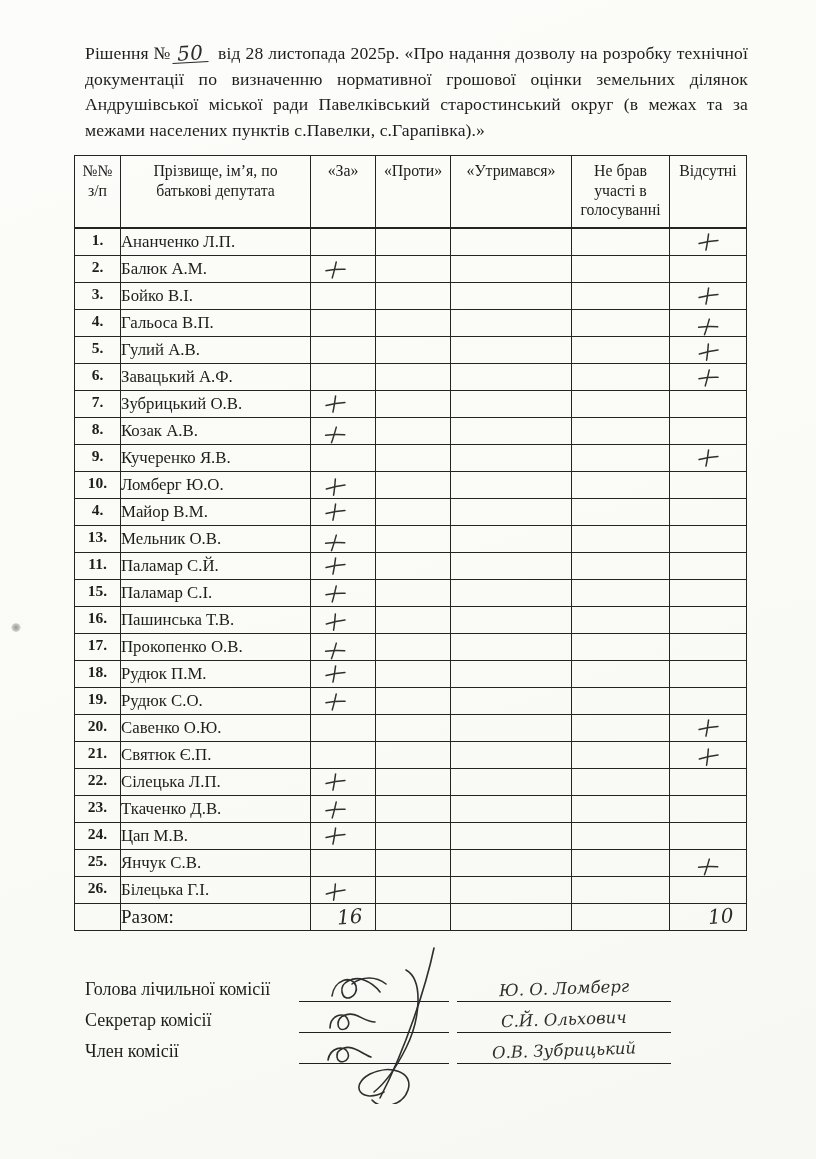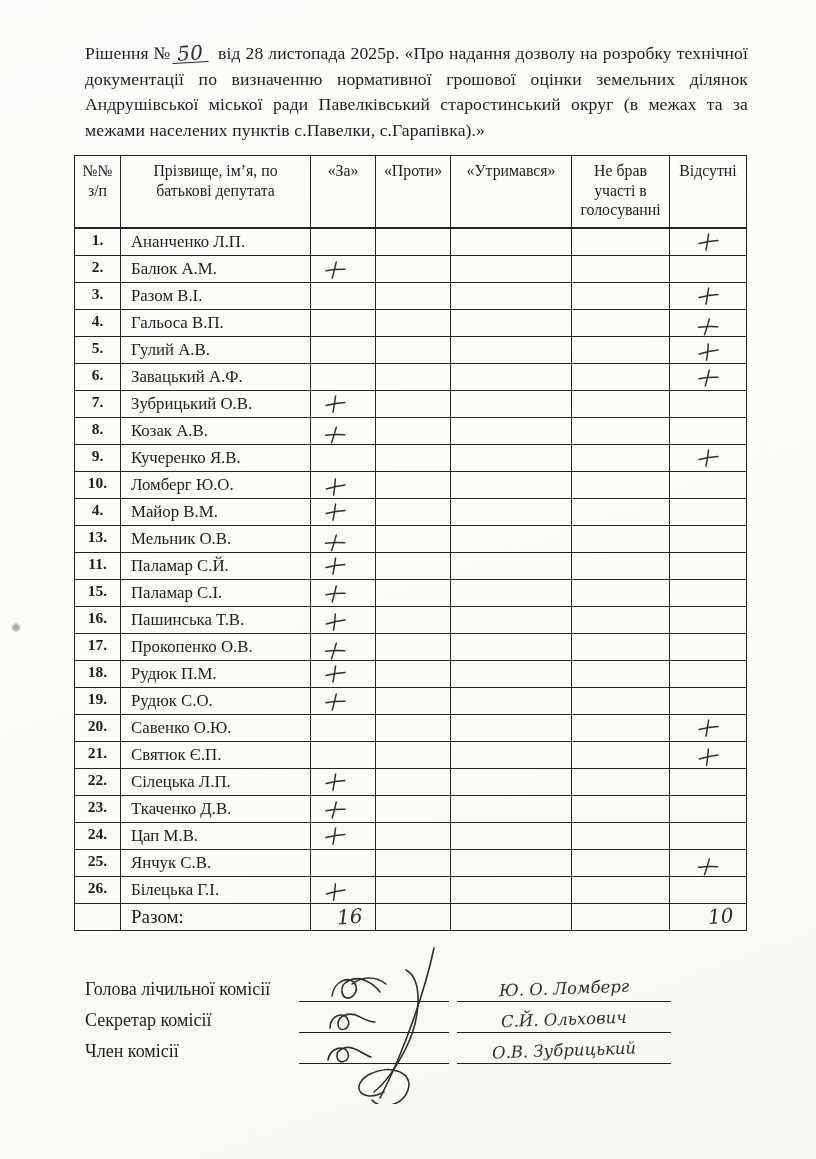--- a/index.html
+++ b/index.html
@@ -66,21 +66,20 @@
   .vote-table tbody tr { height: 27px; }
   td.num {
     font-weight: bold;
     font-size: 15.5px;
     text-align: center;
     vertical-align: top;
     padding-top: 2px;
   }
   td.name {
     font-size: 16.8px;
-    padding-left: 10px;
     vertical-align: middle;
     margin-left: 12px;
   }
   td.vote-cell { text-align: center; vertical-align: middle; }
   td.vote-cell.za { text-align: left; padding-left: 12px; }
   .mark { display: inline-block; vertical-align: middle; }
   tr:nth-child(odd)  .mark { transform: rotate(-3deg); }
   tr:nth-child(even) .mark { transform: rotate(2deg) translateY(1px); }
   tr:nth-child(4n)   .mark { transform: rotate(5deg) translateY(4px); }
   tr:nth-child(5n)   .mark { transform: rotate(-6deg) translateY(2px); }
@@ -180,21 +179,21 @@
               <path d="M3 10 C8 9, 16 8, 22 8" stroke="#303030" stroke-width="1.5" fill="none" stroke-linecap="round"></path>
               <path d="M13 1 C12 6, 11 12, 9.5 17" stroke="#303030" stroke-width="1.5" fill="none" stroke-linecap="round"></path>
             </svg></td>
           <td></td>
           <td></td>
           <td></td>
           <td class="vote-cell"></td>
         </tr>
         <tr>
           <td class="num">3.</td>
-          <td class="name">Разом В.І.</td>
+          <td class="name">Бойко В.І.</td>
           <td class="vote-cell za"></td>
           <td></td>
           <td></td>
           <td></td>
           <td class="vote-cell"><svg width="24" height="18" viewBox="0 0 24 18" class="mark">
               <path d="M3 10 C8 9, 16 8, 22 8" stroke="#303030" stroke-width="1.5" fill="none" stroke-linecap="round"></path>
               <path d="M13 1 C12 6, 11 12, 9.5 17" stroke="#303030" stroke-width="1.5" fill="none" stroke-linecap="round"></path>
             </svg></td>
         </tr>
         <tr>

